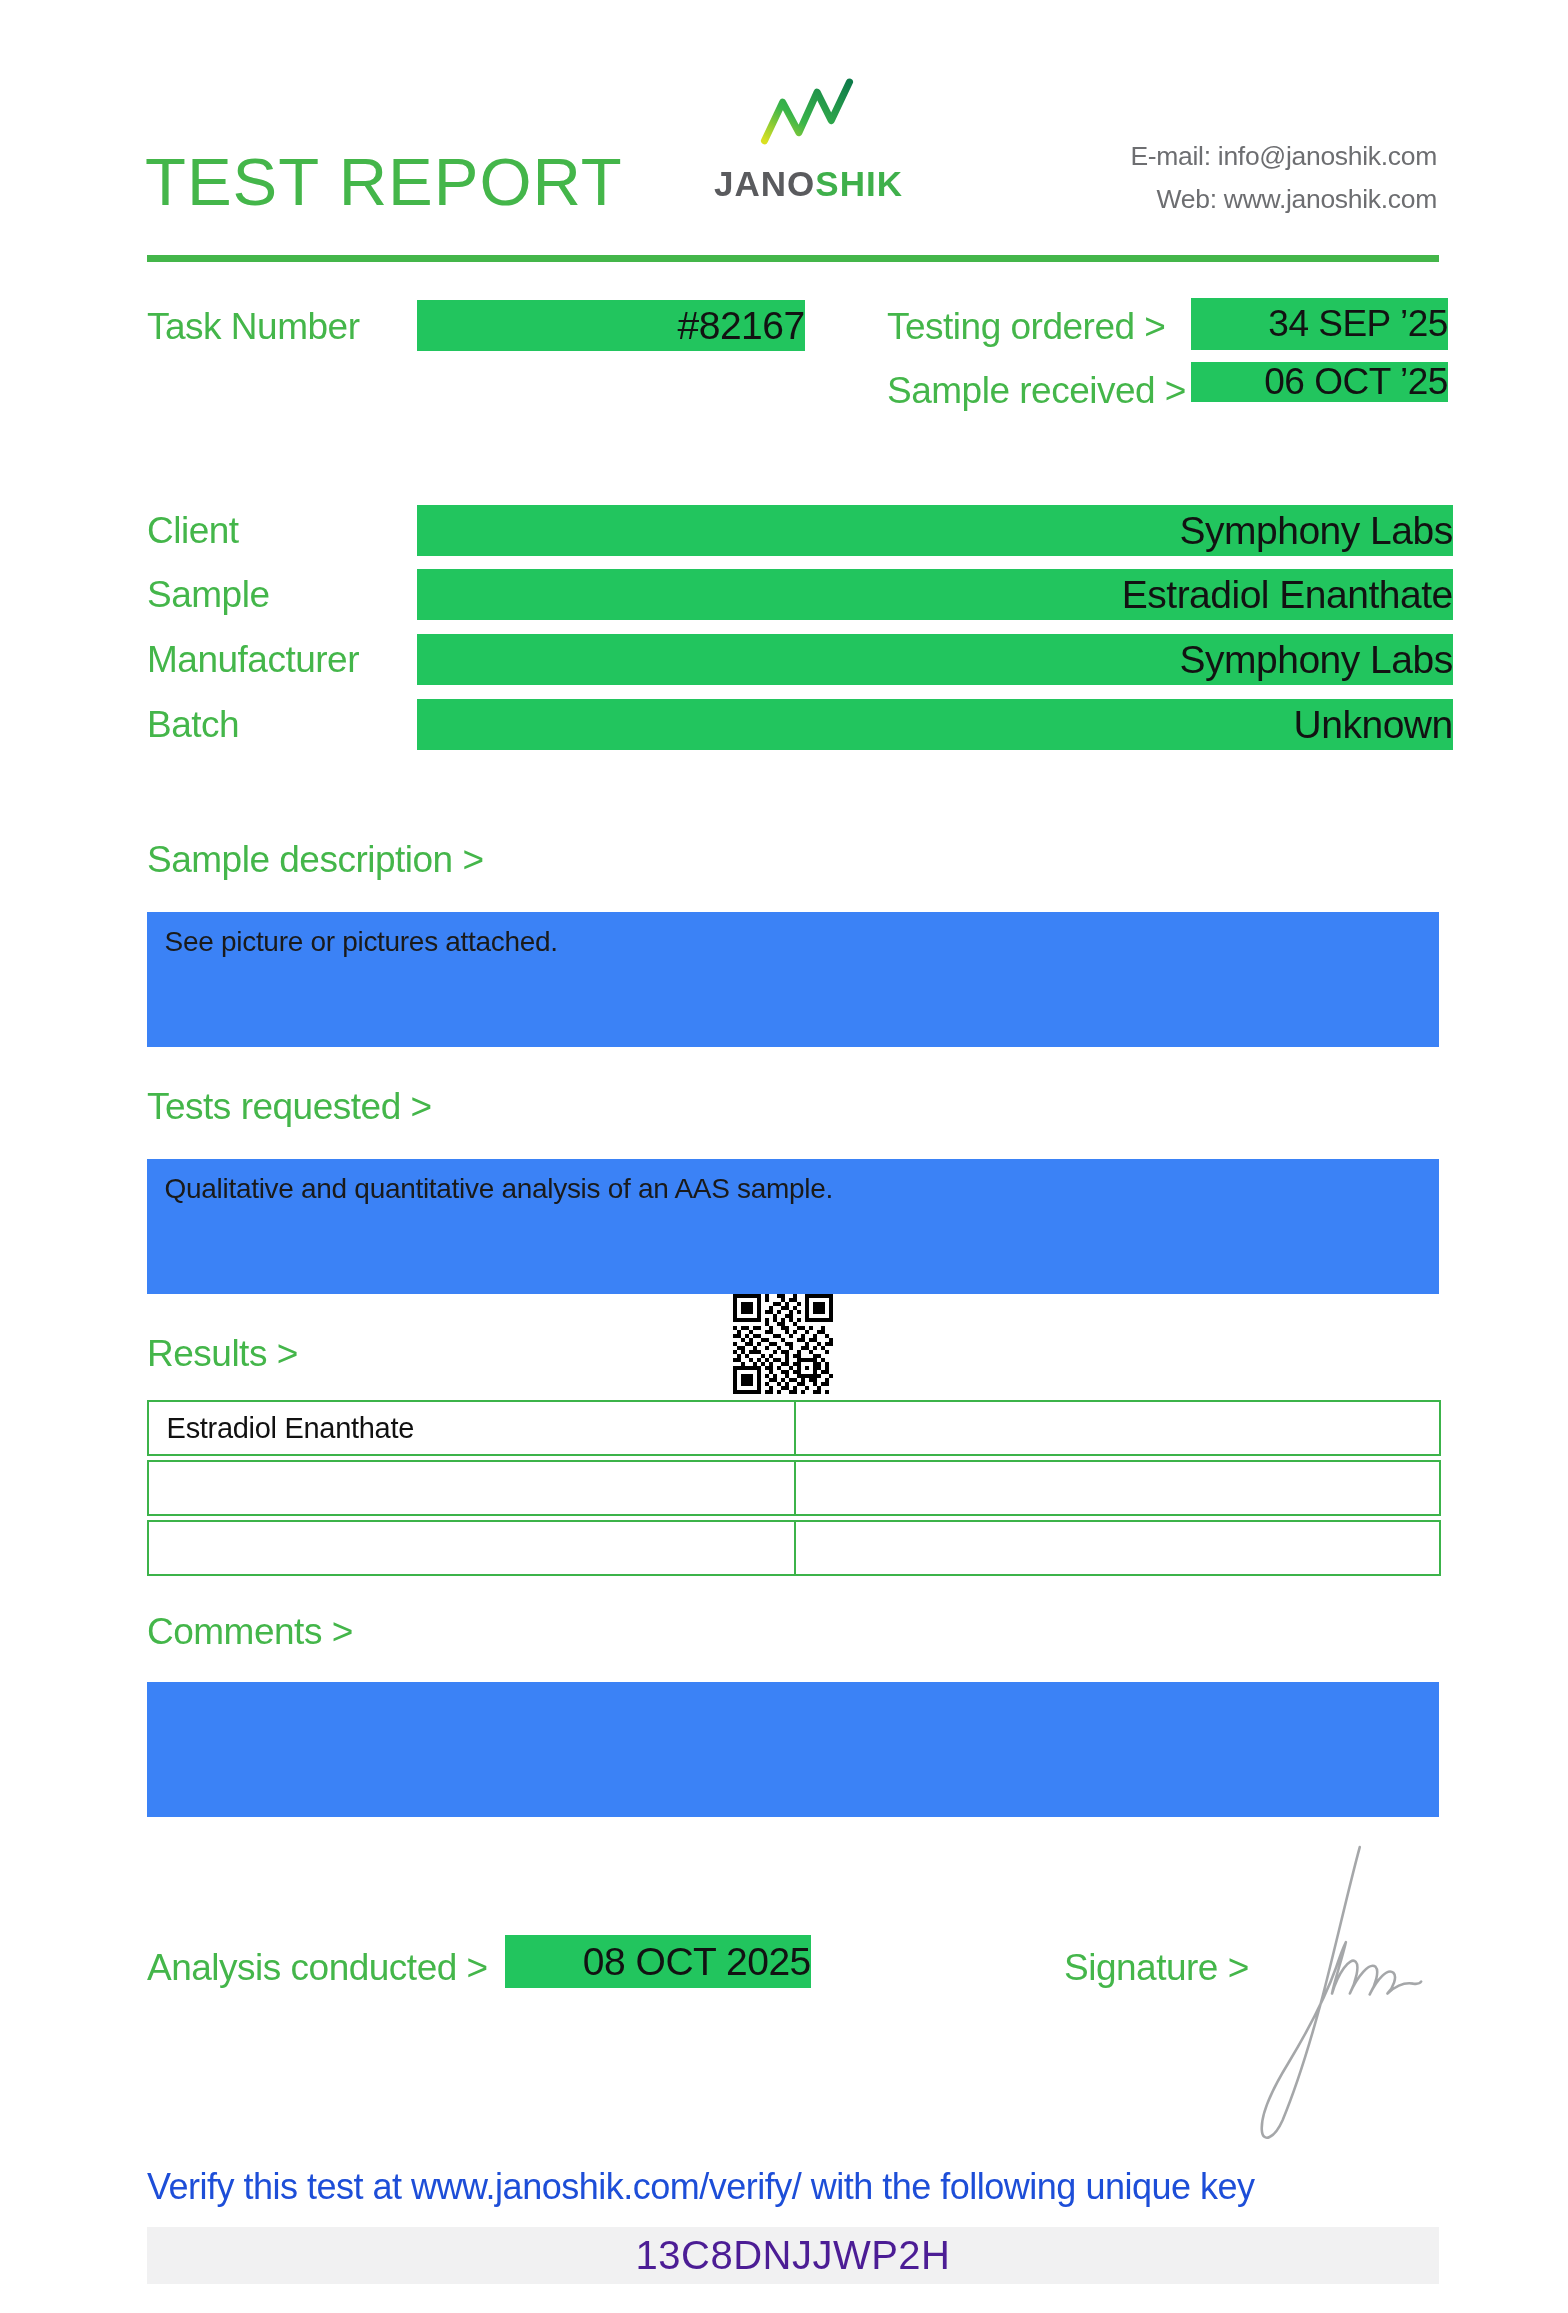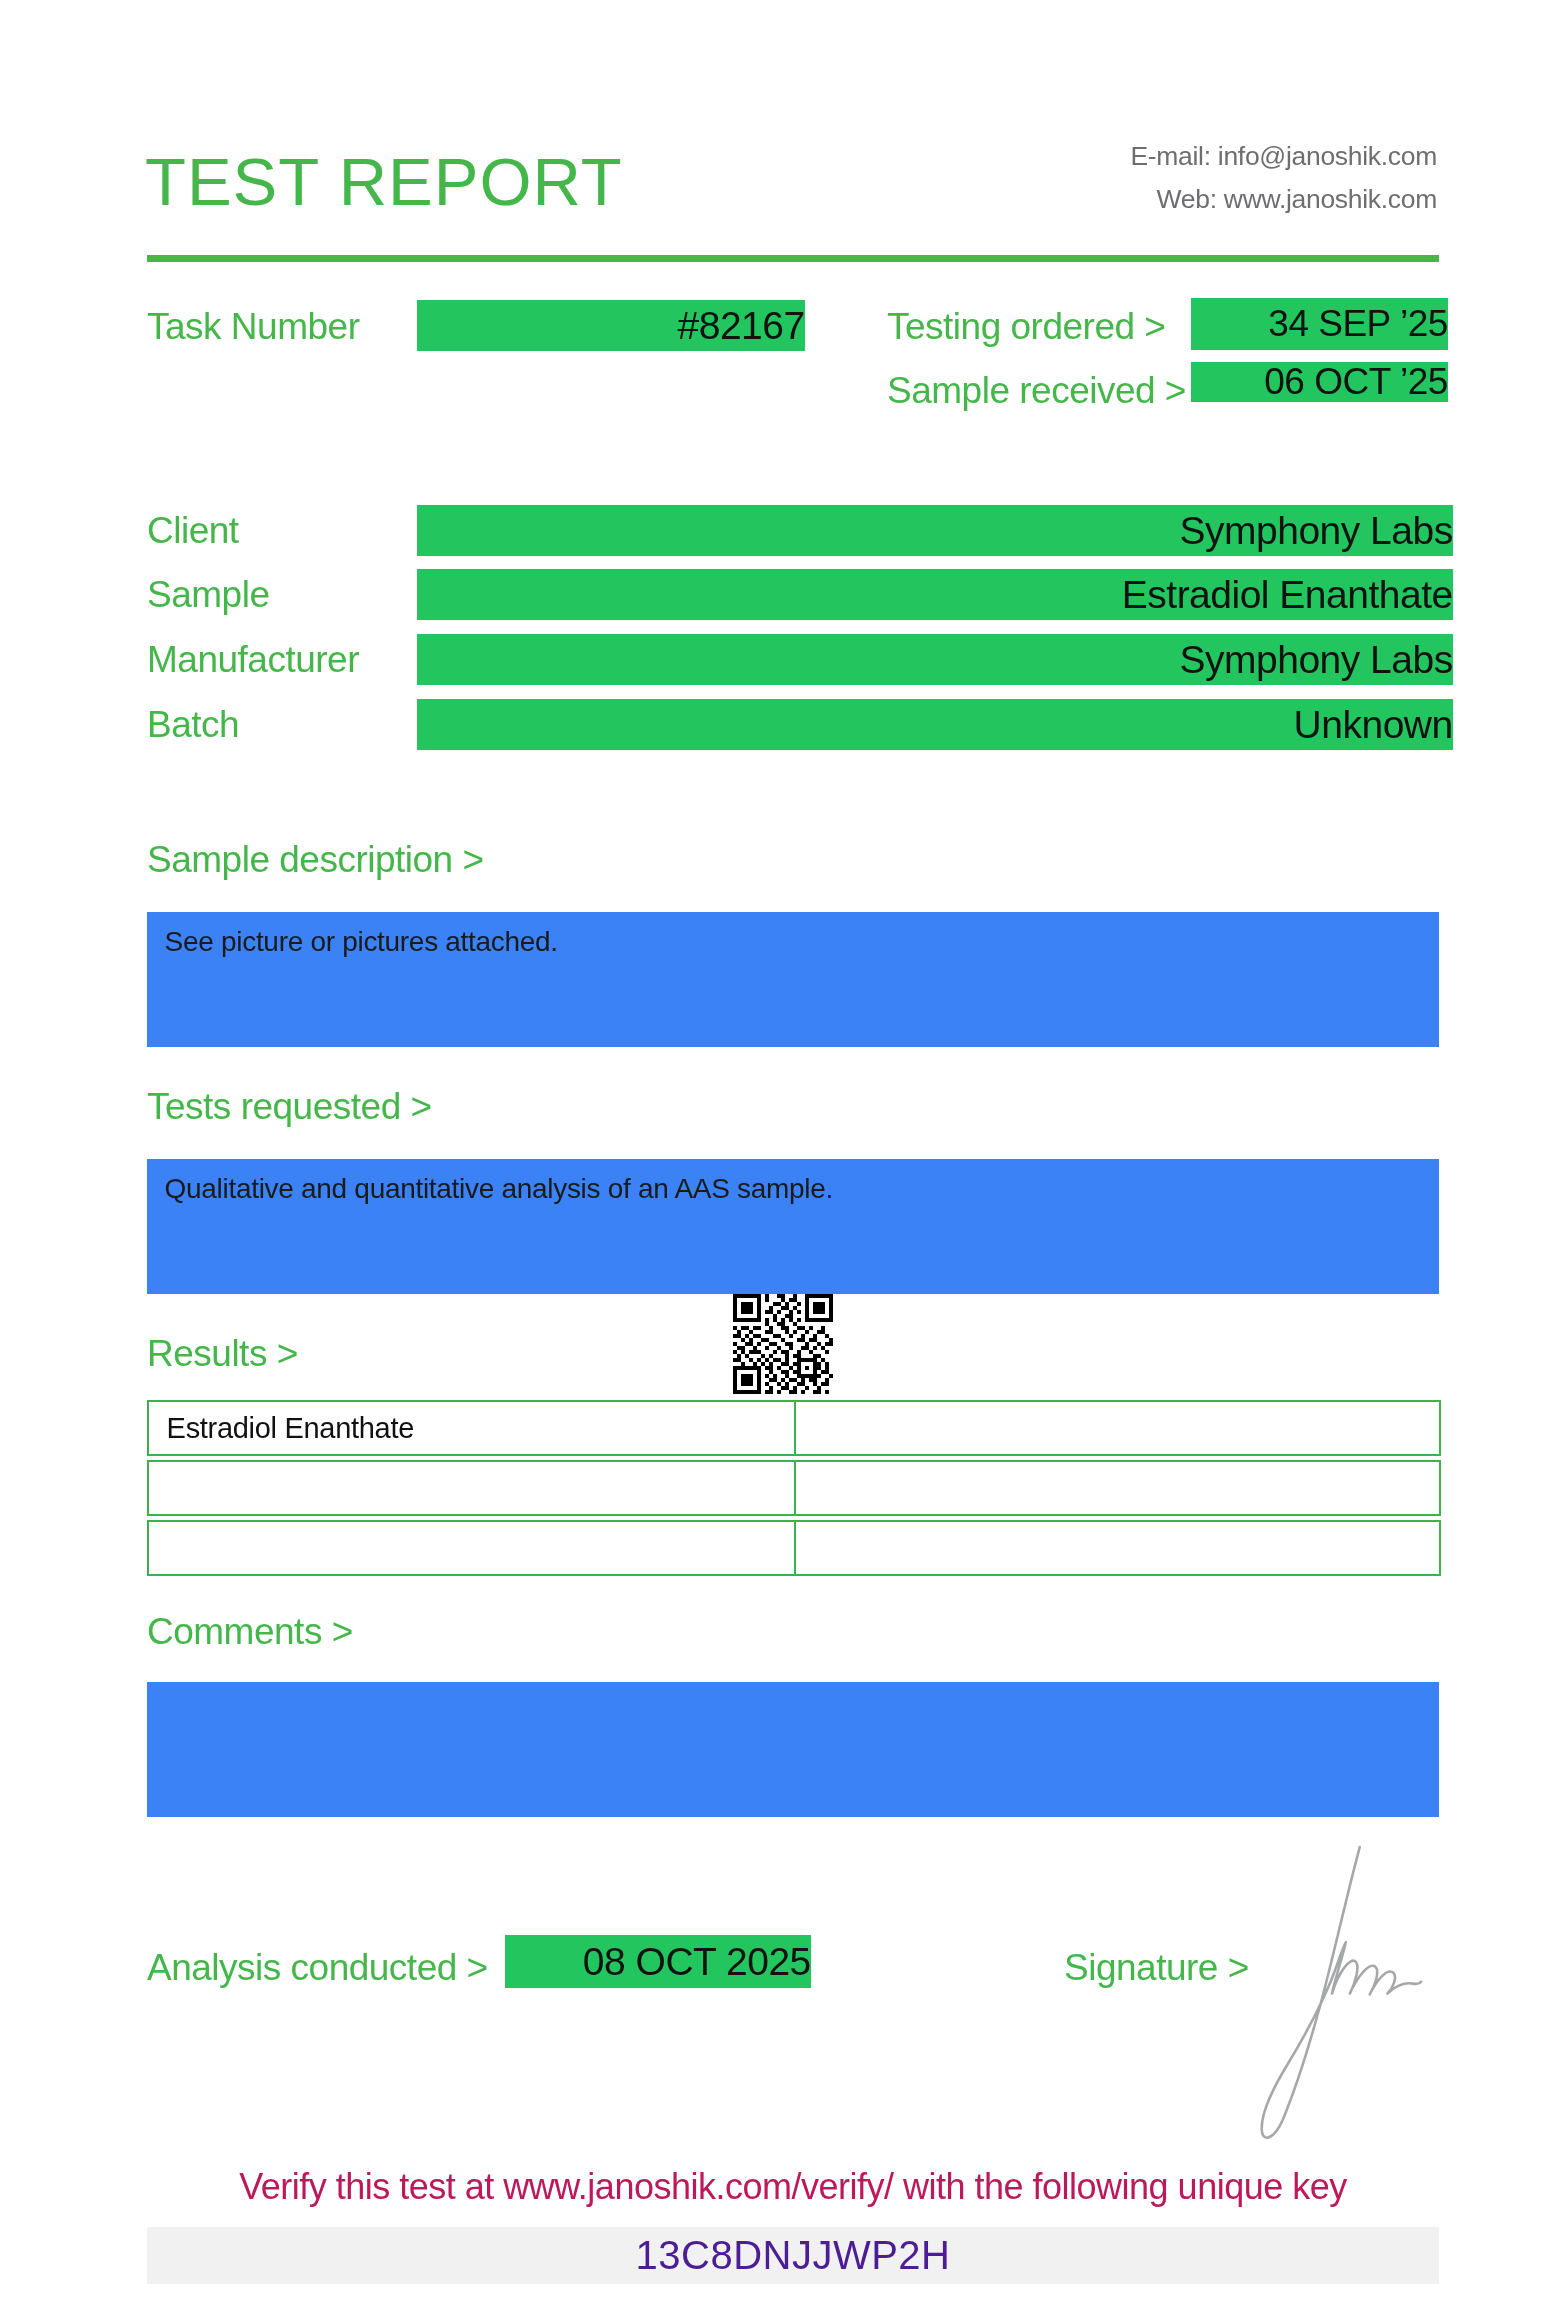--- a/index.html
+++ b/index.html
@@ -54,31 +54,49 @@
   .rcell-l{box-sizing:border-box;width:647px;border-right:2.9px solid #3cb34a;display:flex;align-items:center;padding-left:17.6px;}
   .rcell-r{flex:1;display:flex;align-items:center;padding-left:17.6px;}
   .rtext{font-size:29px;color:#111111;letter-spacing:-0.3px;white-space:nowrap;}
 
   
   .analysis-label{left:147px;top:1947px;}
   .analysis-box{left:505px;top:1935px;width:294px;height:53px;padding-left:11.8px;}
   .sig-label{left:1064px;top:1947px;}
 
   
-  .verify-text{left:147px;top:2166px;width:1292px;text-align:center;color:#be185d;font-size:36px;letter-spacing:-0.5px;white-space:nowrap;}
+  .verify-text{left:147px;top:2166px;width:1292px;text-align:left;color:#1d4ed8;font-size:36px;letter-spacing:-0.5px;white-space:nowrap;}
   .key-box{left:147px;top:2227px;width:1292px;height:57px;background:#f1f1f2;display:flex;align-items:center;justify-content:center;}
   .key-text{font-size:40px;color:#4c1d95;letter-spacing:0.5px;}
 </style>
 </head>
 <body>
 
 <div class="page">
 
   <div class="abs doc-title">TEST REPORT</div>
 
+  <div class="abs logo-block">
+    <svg class="logo-icon" width="102" height="86" viewBox="0 0 100 85">
+      <defs>
+        <linearGradient id="lg" x1="0" y1="1" x2="1" y2="0">
+          <stop offset="0" stop-color="#d9e021"></stop>
+          <stop offset="0.38" stop-color="#3ab54a"></stop>
+          <stop offset="1" stop-color="#0e7c4a"></stop>
+        </linearGradient>
+      </defs>
+      <g fill="none" stroke="url(#lg)" stroke-width="7" stroke-linecap="round" stroke-linejoin="round">
+        <path d="M6 64 L24 26 L40 56 L58 16 L72 44 L90 6"></path>
+        <line x1="24" y1="46" x2="24" y2="76"></line>
+        <line x1="52" y1="54" x2="52" y2="82"></line>
+        <line x1="78" y1="44" x2="78" y2="74"></line>
+      </g>
+    </svg>
+    <div class="brand-word"><span class="brand-gray">JANO</span><span class="brand-green">SHIK</span></div>
+  </div>
 
   <div class="abs contact-block">
     <div>E-mail: info@janoshik.com</div>
     <div>Web: www.janoshik.com</div>
   </div>
 
   <div class="abs rule"></div>
 
   <div class="abs glabel task-label">Task Number</div>
   <div class="abs vbox task-box">

